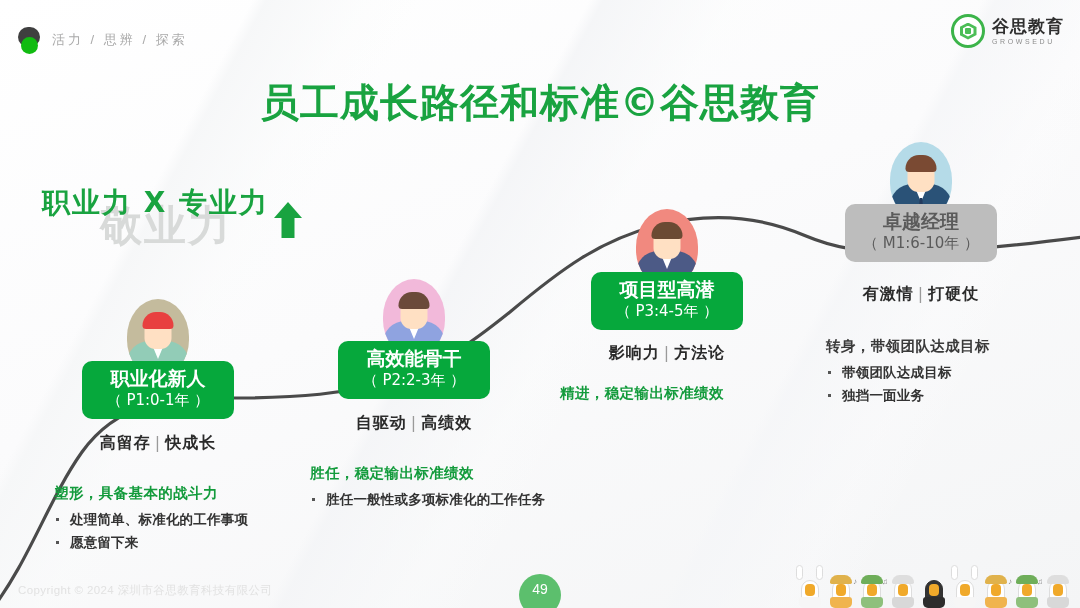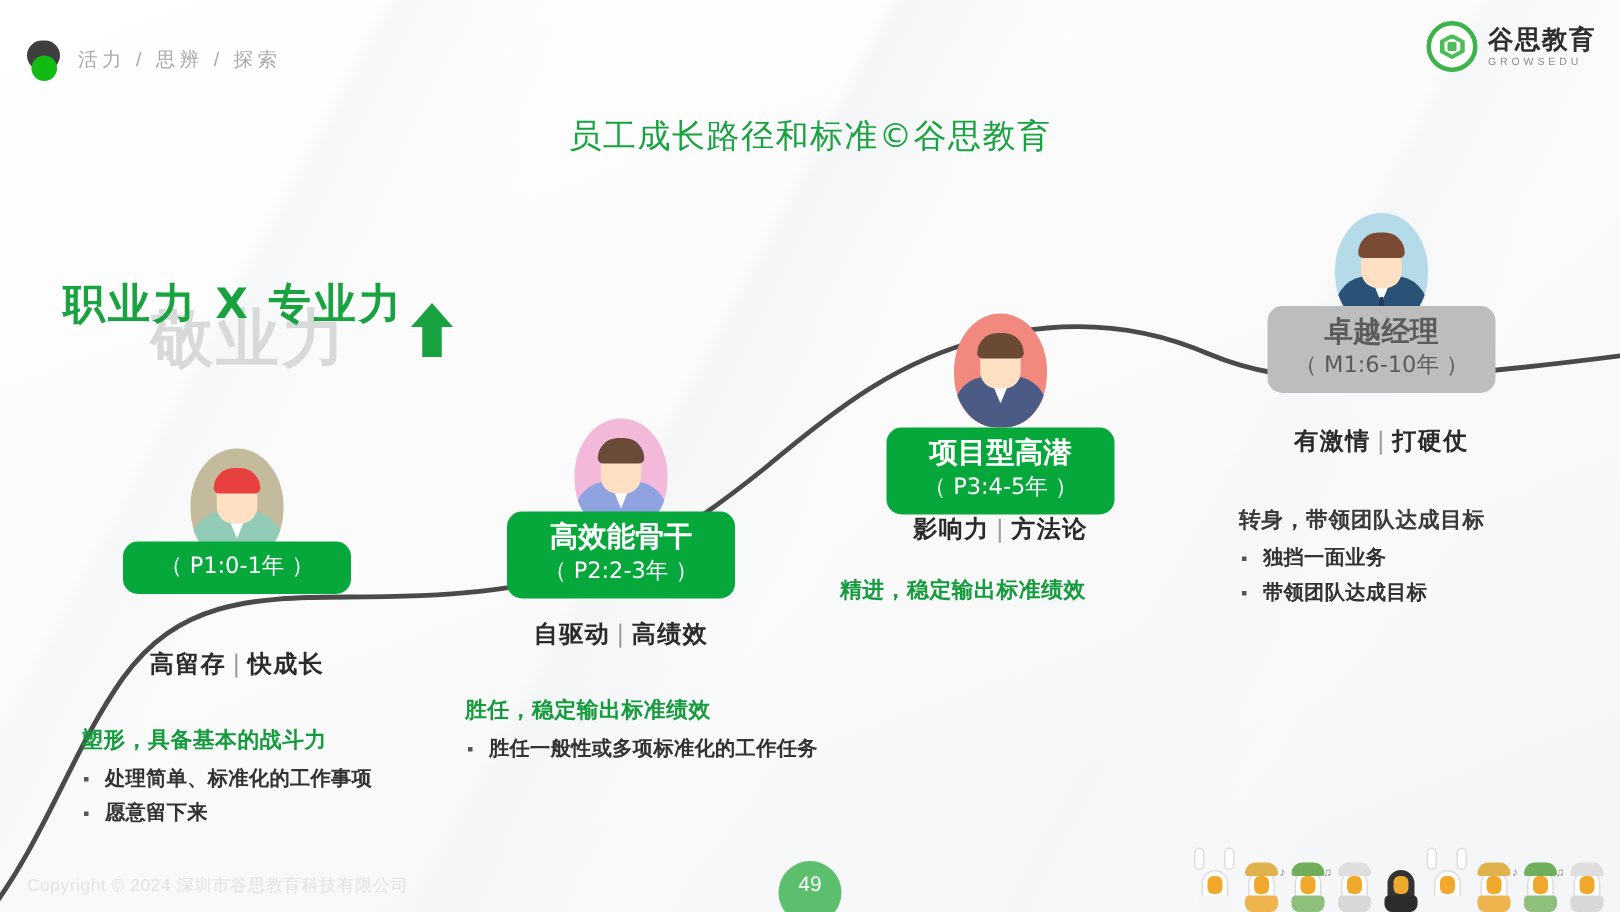--- a/index.html
+++ b/index.html
@@ -59,21 +59,21 @@
     content:"";position:absolute;left:5.5px;top:5.5px;width:6px;height:6px;z-index:2;
     background:#4cbe57;border-radius:1px;
   }
   .logo-txt{display:flex;flex-direction:column;line-height:1;}
   .logo-cn{font-size:17px;font-weight:bold;color:#2f2f2f;letter-spacing:1px;}
   .logo-en{font-size:7px;color:#8d8d8d;letter-spacing:2.6px;margin-top:3px;}
 
   
   .title{
     position:absolute;left:0;right:0;top:76px;text-align:center;
-    font-size:22px;font-weight:normal;color:#19a340;letter-spacing:1px;
+    font-size:39px;font-weight:bold;color:#19a340;letter-spacing:1px;
     font-family:"DejaVu Sans","Liberation Sans",sans-serif;
   }
 
   
   .axis-wrap{position:absolute;left:42px;top:184px;height:56px;}
   .axis-ghost{
     position:absolute;left:58px;top:14px;
     font-size:42px;font-weight:bold;color:#d8dad9;white-space:nowrap;letter-spacing:2px;
     font-family:"DejaVu Sans","Liberation Sans",sans-serif;
   }
@@ -236,20 +236,21 @@
 
   <div class="stage" style="left:158px;top:299px;width:0;">
     <div class="avatar" style="background:#c4bb9d;">
       <div class="av-body" style="background:#92ccb7;border-radius:22px 22px 0 0;"></div>
       <div class="av-collar"></div>
       <div class="av-neck"></div>
       <div class="av-head"></div>
       <div class="av-hair" style="background:#e8403f;"></div>
     </div>
     <div class="badge" style="top:62px;background:#06a83c;min-width:152px;">
+      <div class="b1">职业化新人</div>
       <div class="b2">（ P1:0-1年 ）</div>
     </div>
     <div class="tagline" style="top:134px;">
       <span>高留存</span><span class="sep">|</span><span>快成长</span>
     </div>
   </div>
   <div class="detail" style="left:54px;top:472px;width:270px;">
     <h4>塑形，具备基本的战斗力</h4>
     <ul>
       <li>处理简单、标准化的工作事项</li>
@@ -281,21 +282,21 @@
   </div>
 
   <div class="stage" style="left:667px;top:209px;width:0;">
     <div class="avatar" style="background:#f1897f;">
       <div class="av-body" style="background:#4c5a86;border-radius:22px 22px 0 0;"></div>
       <div class="av-collar"></div>
       <div class="av-neck"></div>
       <div class="av-head"></div>
       <div class="av-hair" style="background:#6b4a33;"></div>
     </div>
-    <div class="badge" style="top:76px;background:#06a83c;min-width:152px;">
+    <div class="badge" style="top:63px;background:#06a83c;min-width:152px;">
       <div class="b1">项目型高潜</div>
       <div class="b2">（ P3:4-5年 ）</div>
     </div>
     <div class="tagline" style="top:134px;">
       <span>影响力</span><span class="sep">|</span><span>方法论</span>
     </div>
   </div>
   <div class="detail" style="left:560px;top:372px;width:225px;">
     <h4>精进，稳定输出标准绩效</h4>
   </div>
@@ -313,22 +314,22 @@
       <div class="b1">卓越经理</div>
       <div class="b2">（ M1:6-10年 ）</div>
     </div>
     <div class="tagline" style="top:142px;">
       <span>有激情</span><span class="sep">|</span><span>打硬仗</span>
     </div>
   </div>
   <div class="detail dark" style="left:826px;top:325px;width:240px;">
     <h4>转身，带领团队达成目标</h4>
     <ul>
+      <li>带领团队达成目标</li>
       <li>独挡一面业务</li>
-      <li>带领团队达成目标</li>
     </ul>
   </div>
 
   <div class="footer">Copyright © 2024  深圳市谷思教育科技有限公司</div>
   <div class="pagenum">49</div>
 
   <div class="ducks">
     <div class="duck">
         <div class="ear l"></div>
         <div class="ear r"></div>

